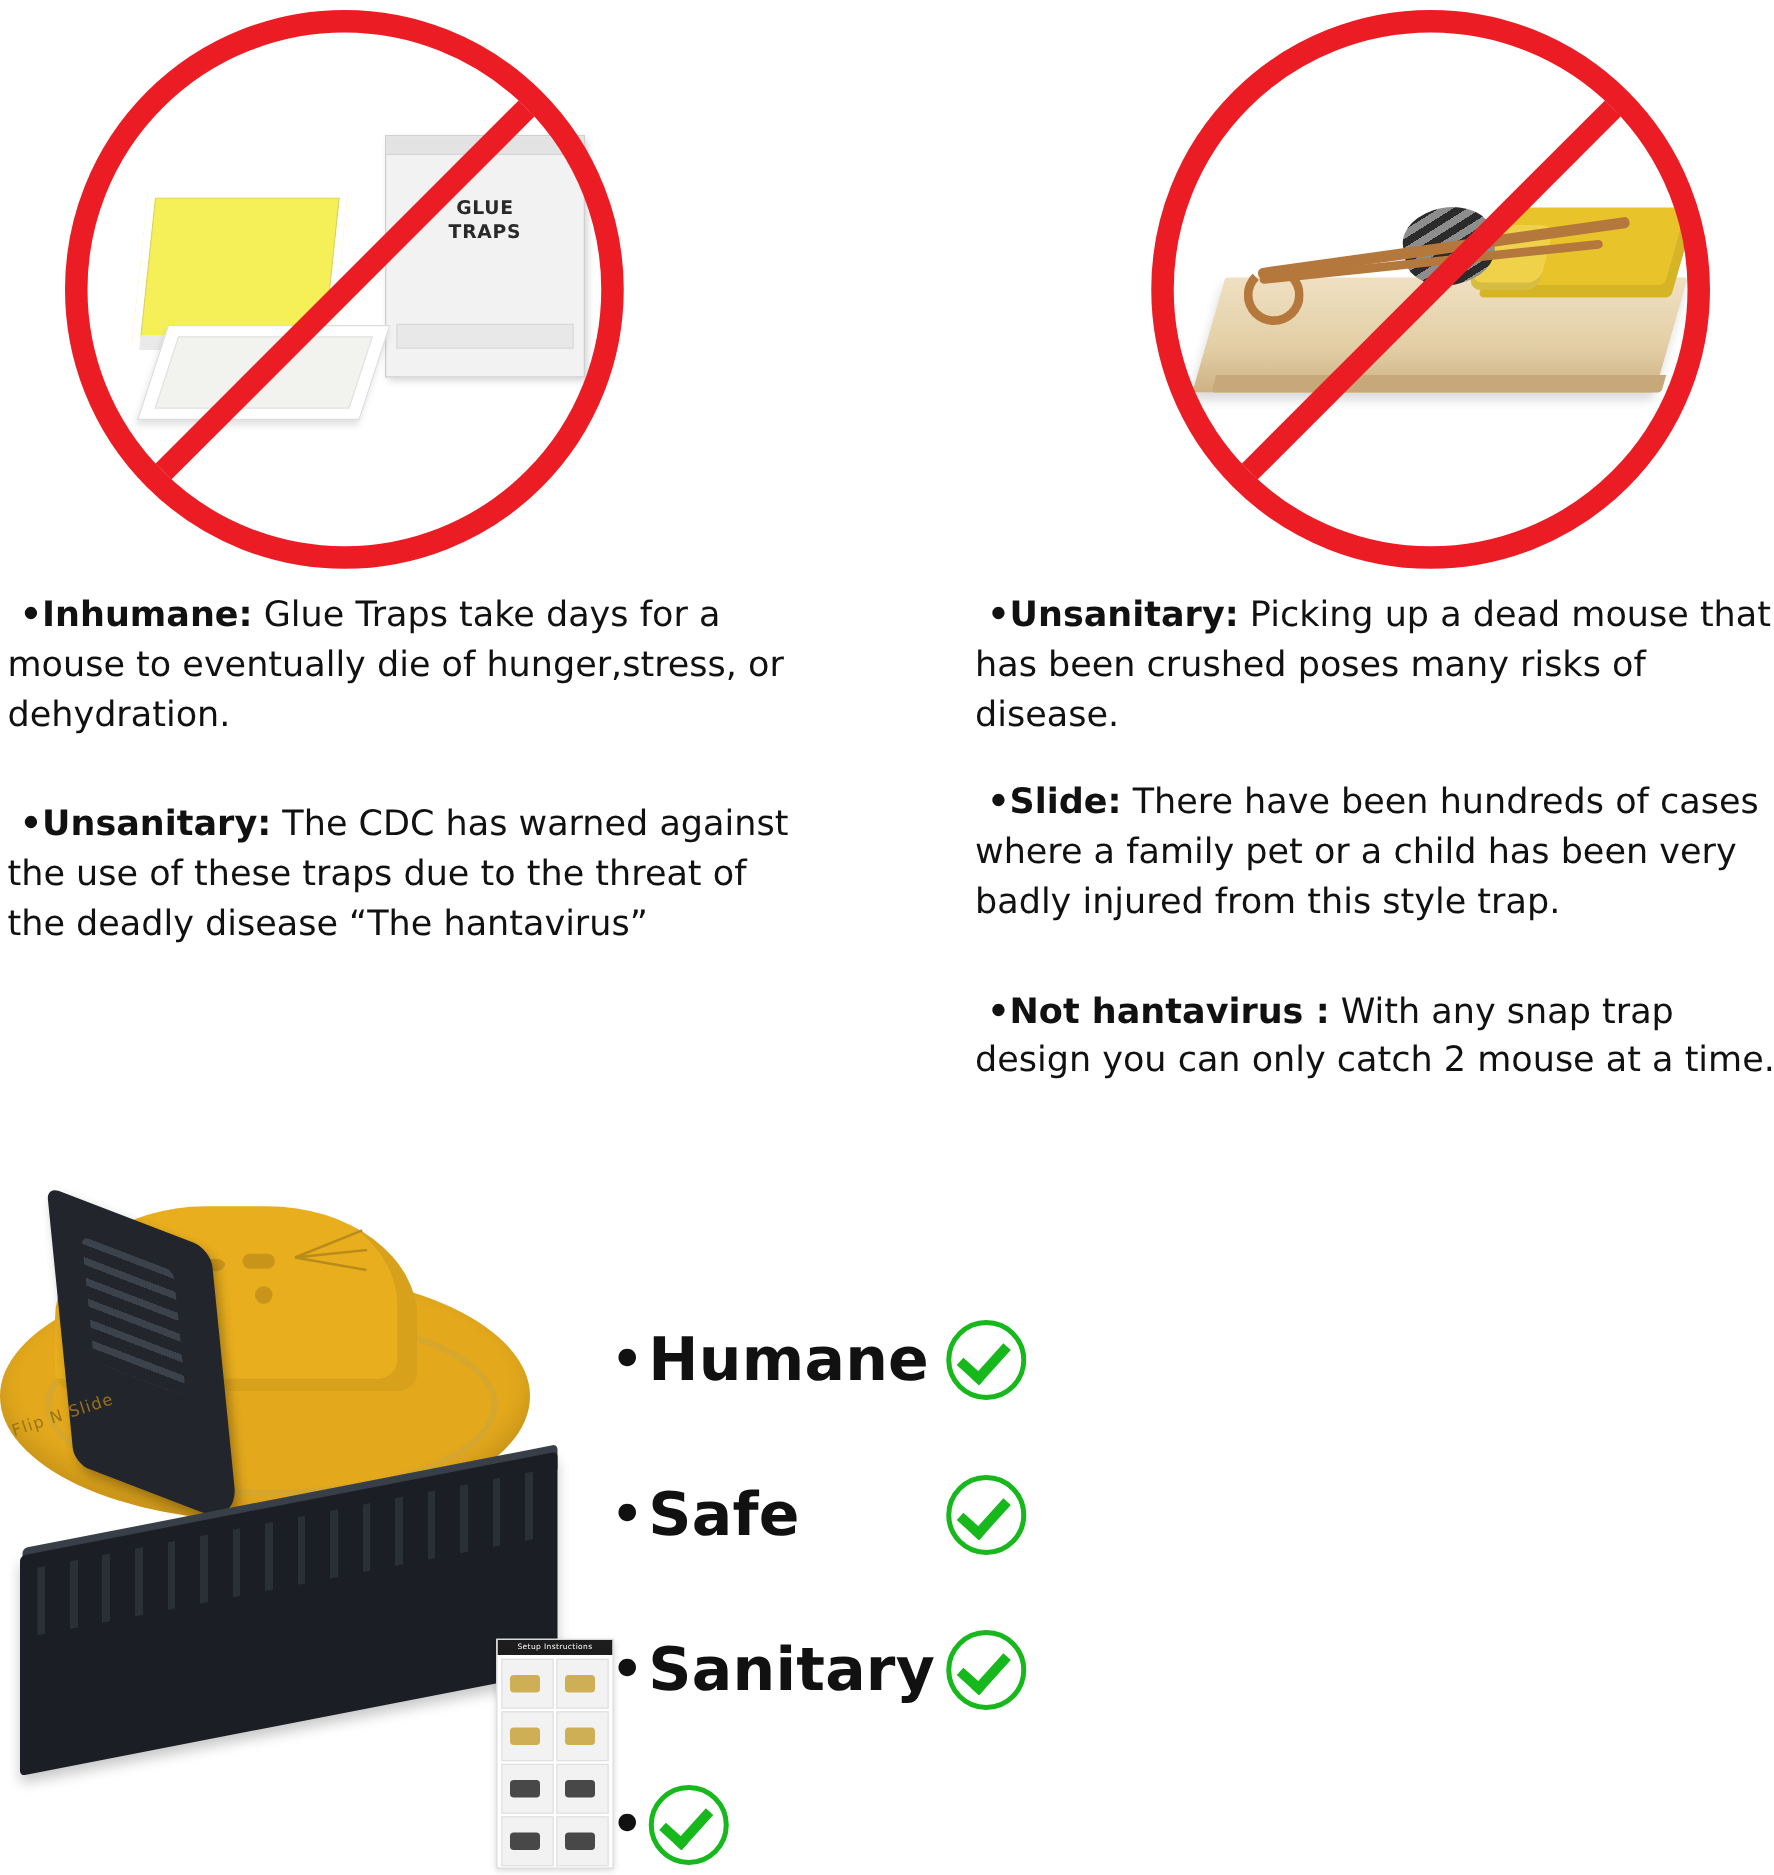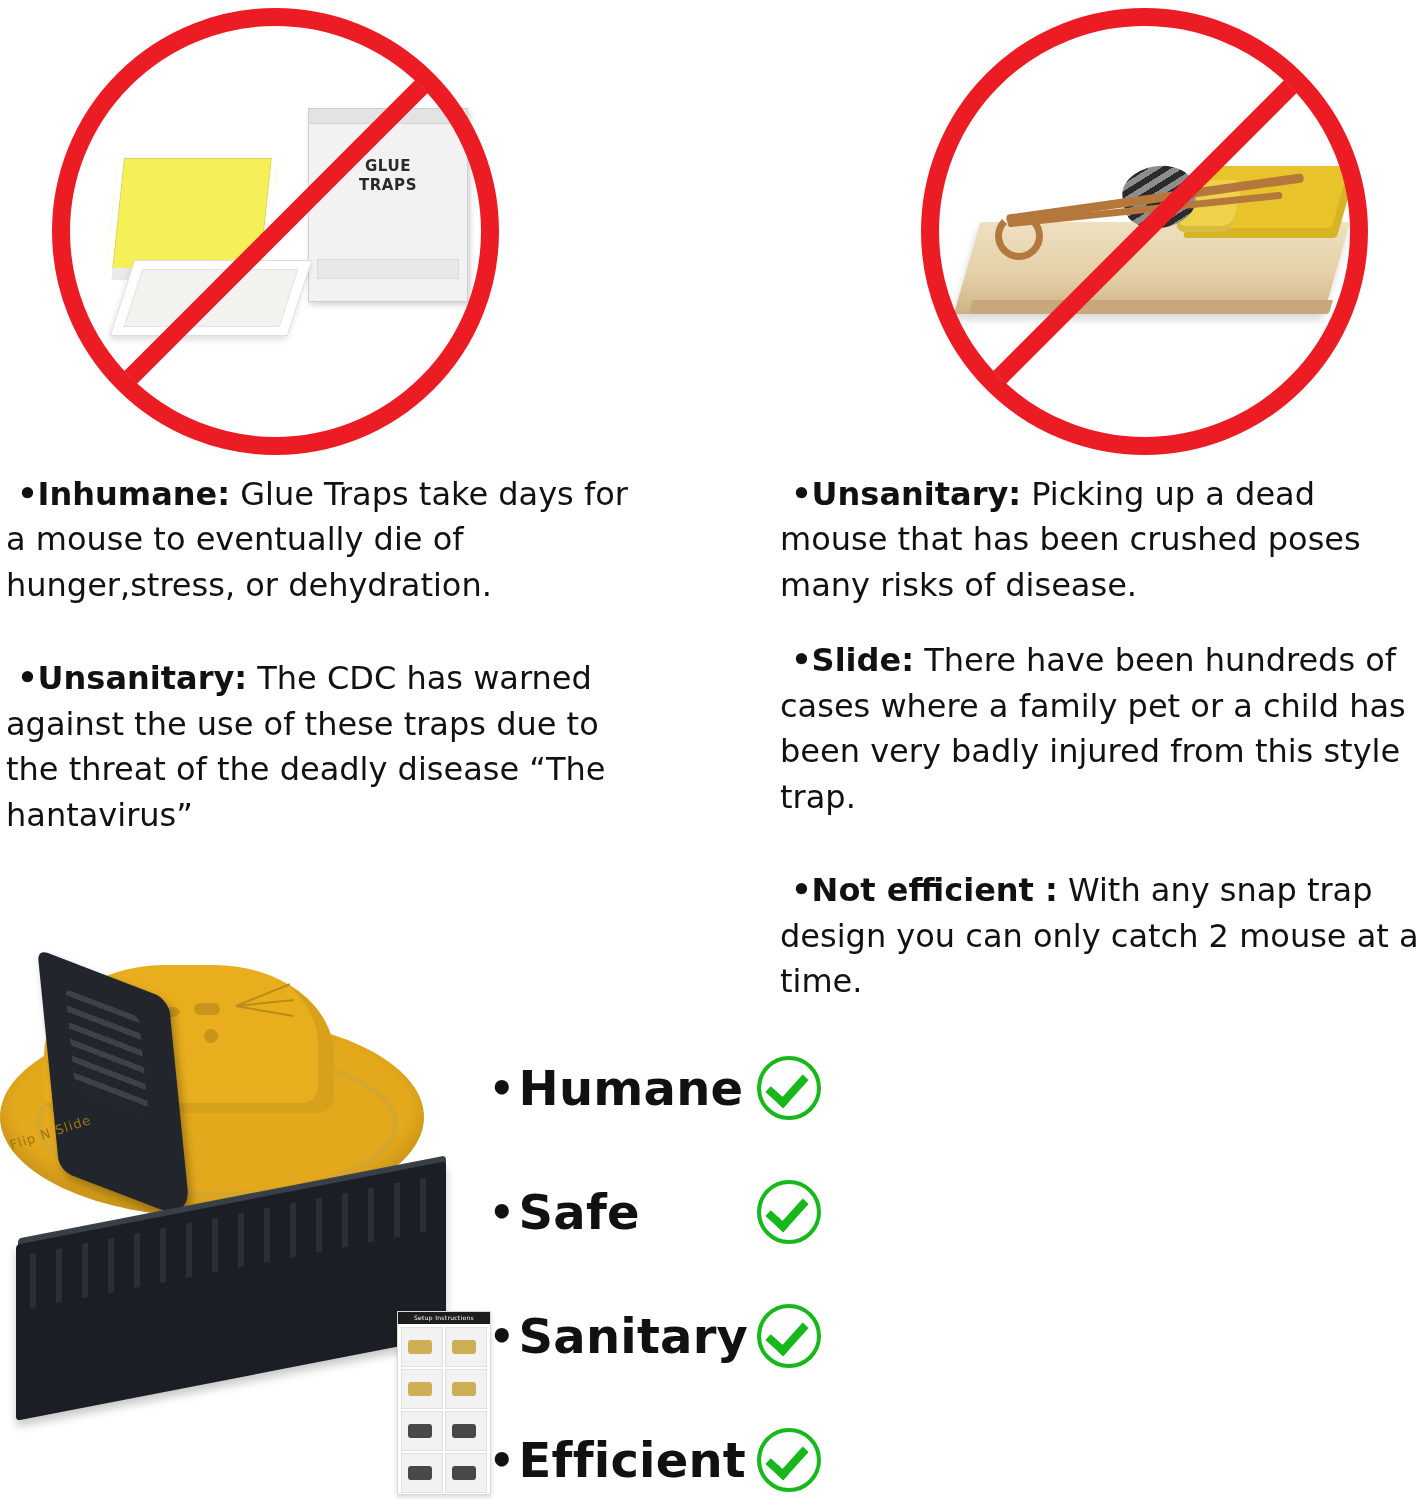--- a/index.html
+++ b/index.html
@@ -225,21 +225,21 @@
     height: 52px;
     background: #f0d24a;
     border-radius: 10px;
     transform: skewX(-14deg);
     box-shadow: inset 0 -6px 0 rgba(0,0,0,.10);
   }
 
   
   .text-col {
     position: absolute;
-    font-size: 32px;
+    font-size: 28px;
     line-height: 1.42;
     color: #111111;
   }
   .text-col.left  { left: 6px;   top: 472px; width: 640px; }
   .text-col.right { left: 780px; top: 472px; width: 640px; }
   .bullet-para {
     margin: 0 0 30px 0;
   }
   .bullet-para:last-child { margin-bottom: 0; margin-top: 48px; }
   .bullet-para .lead {
@@ -520,21 +520,21 @@
 </div>
 
 <div class="text-col right">
   <p class="bullet-para">
     <span class="dot">&nbsp;•</span><span class="lead">Unsanitary:</span><span> Picking up a dead mouse that has been crushed poses many risks of disease.</span>
   </p>
   <p class="bullet-para">
     <span class="dot">&nbsp;•</span><span class="lead">Slide:</span><span> There have been hundreds of cases where a family pet or a child has been very badly injured from this style trap.</span>
   </p>
   <p class="bullet-para">
-    <span class="dot">&nbsp;•</span><span class="lead">Not efficient :</span><span> With any snap trap design you can only catch 2 mouse at a time.</span>
+    <span class="dot">&nbsp;•</span><span class="lead">Not hantavirus :</span><span> With any snap trap design you can only catch 2 mouse at a time.</span>
   </p>
 </div>
 
 <div class="product">
   <div class="disc"></div>
   <div class="disc-inner"></div>
   <div class="body">
     <div class="dots">
         <i></i>
         <i></i>
@@ -585,17 +585,16 @@
   </div>
 
   <div class="benefit-row">
     <span class="b-dot">•</span>
     <span class="b-label">Sanitary</span>
     <span class="check"></span>
   </div>
 
   <div class="benefit-row">
     <span class="b-dot">•</span>
-    <span class="b-label">Efficient</span>
     <span class="check"></span>
   </div>
 
 </div>
 
 </body></html>

